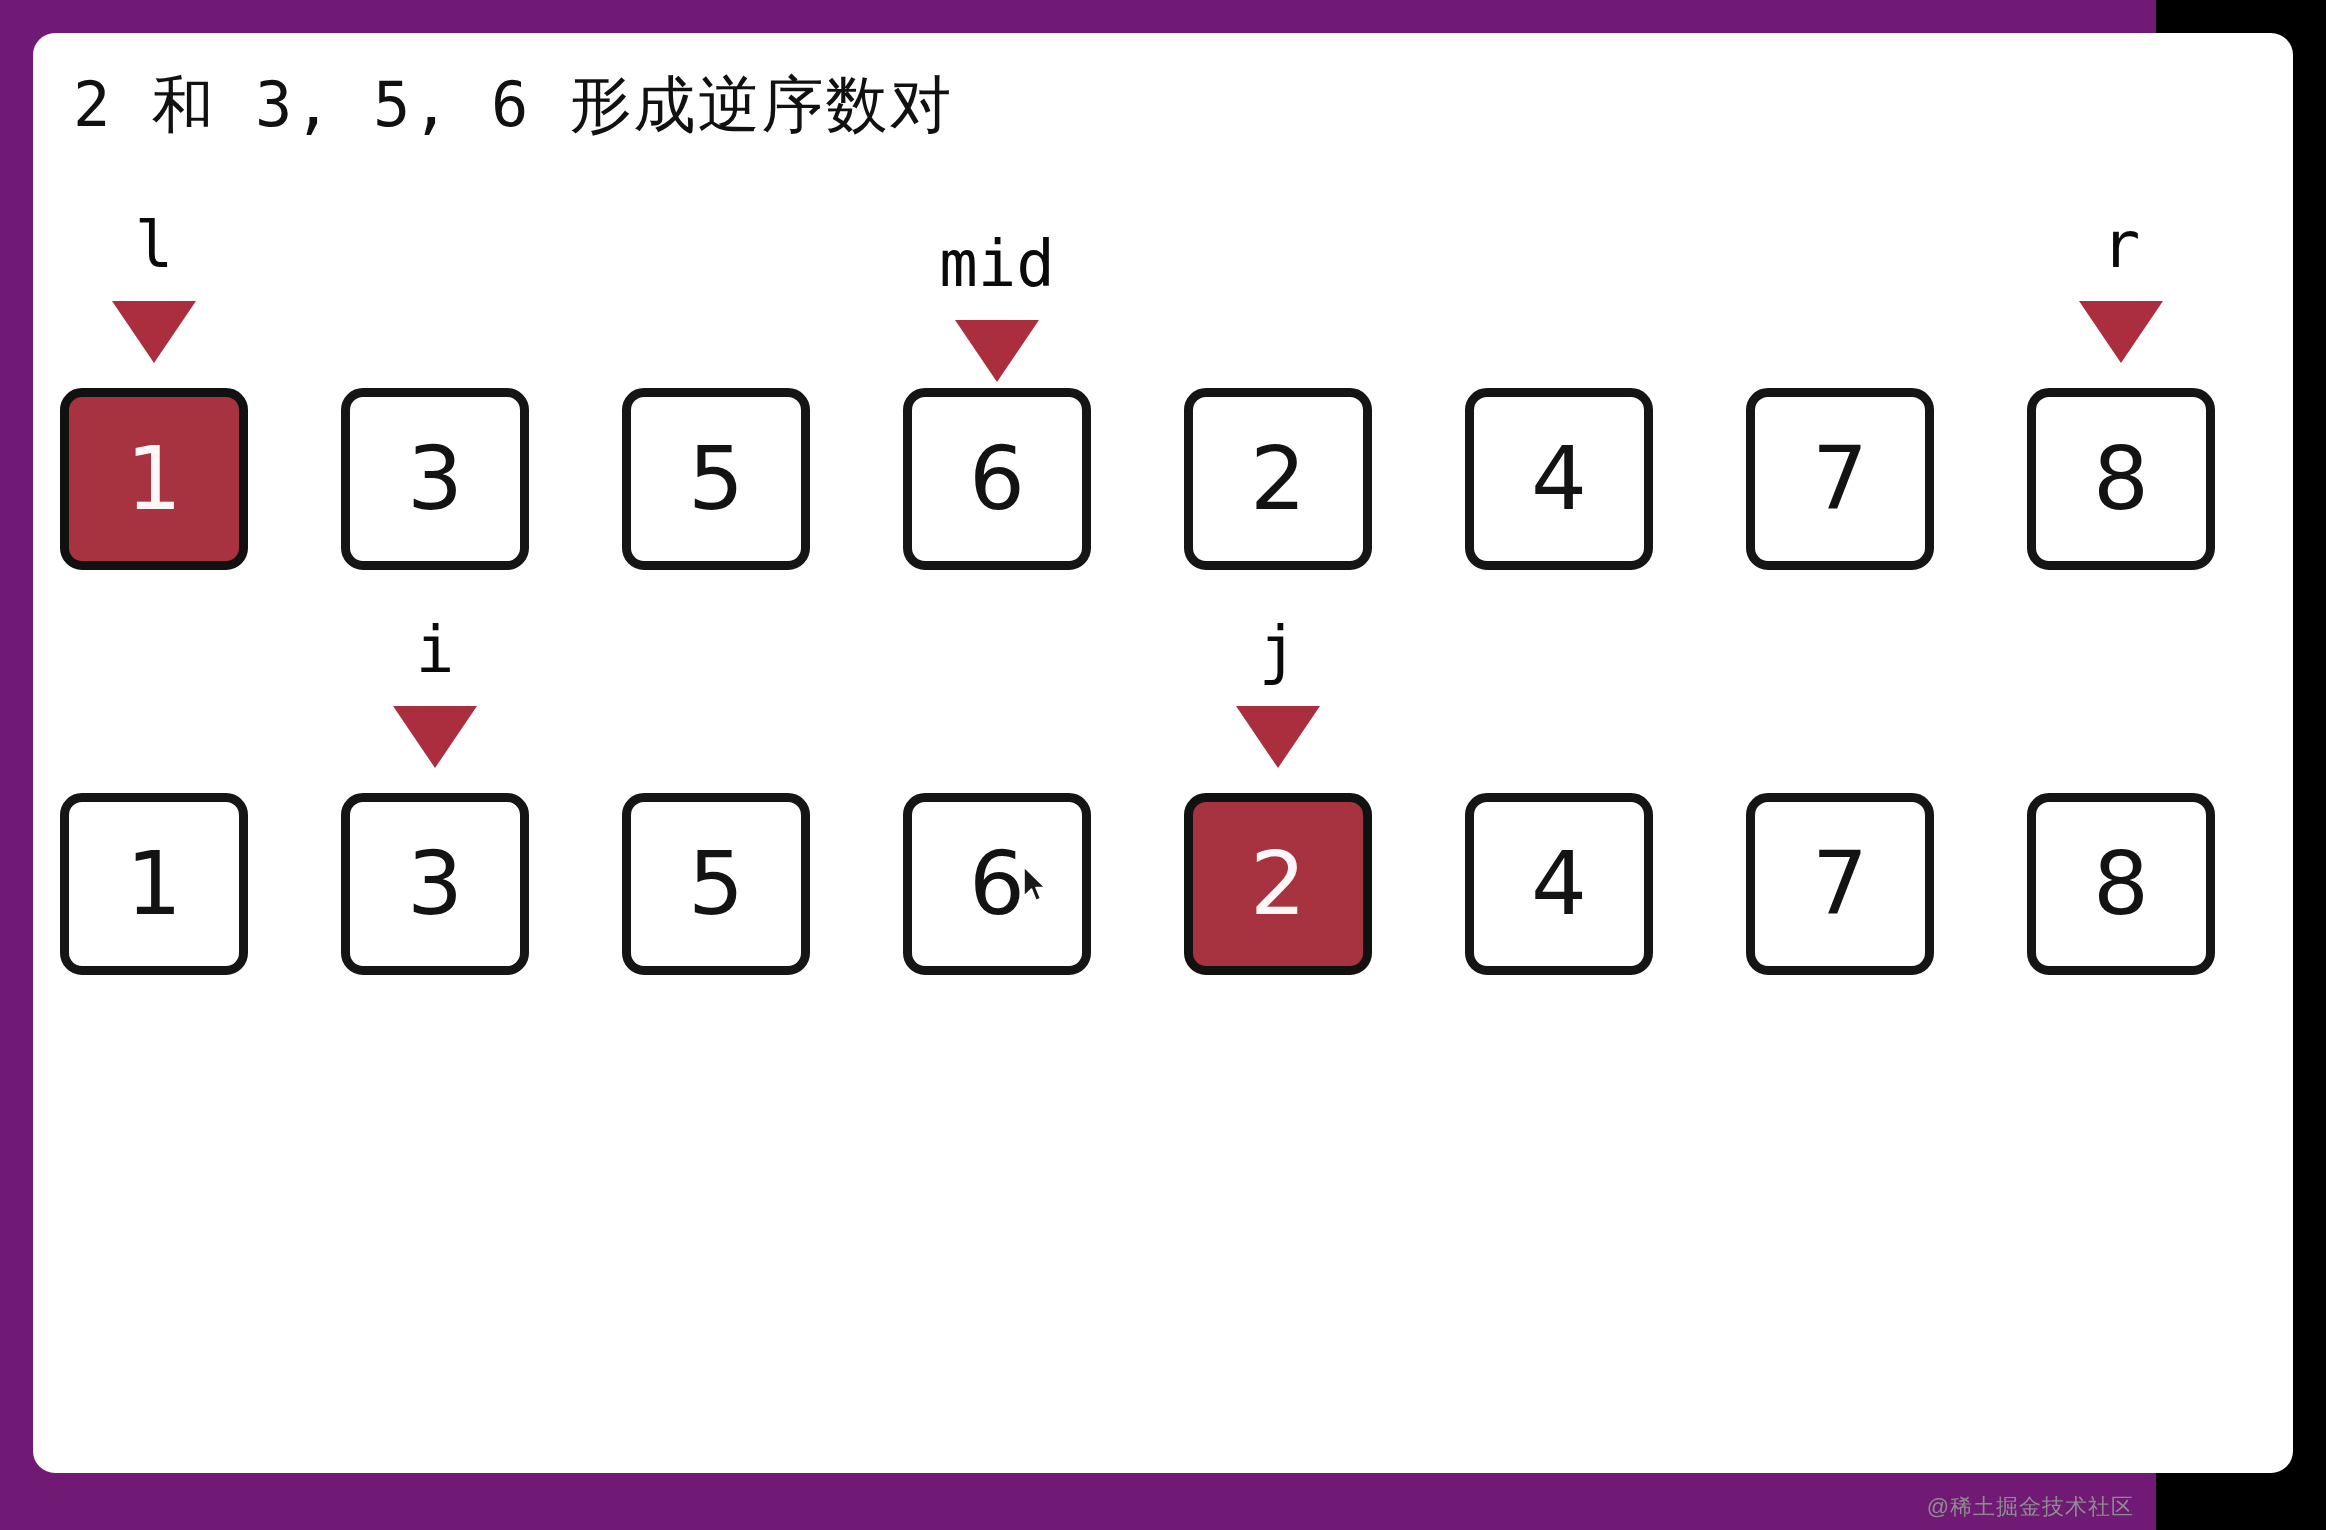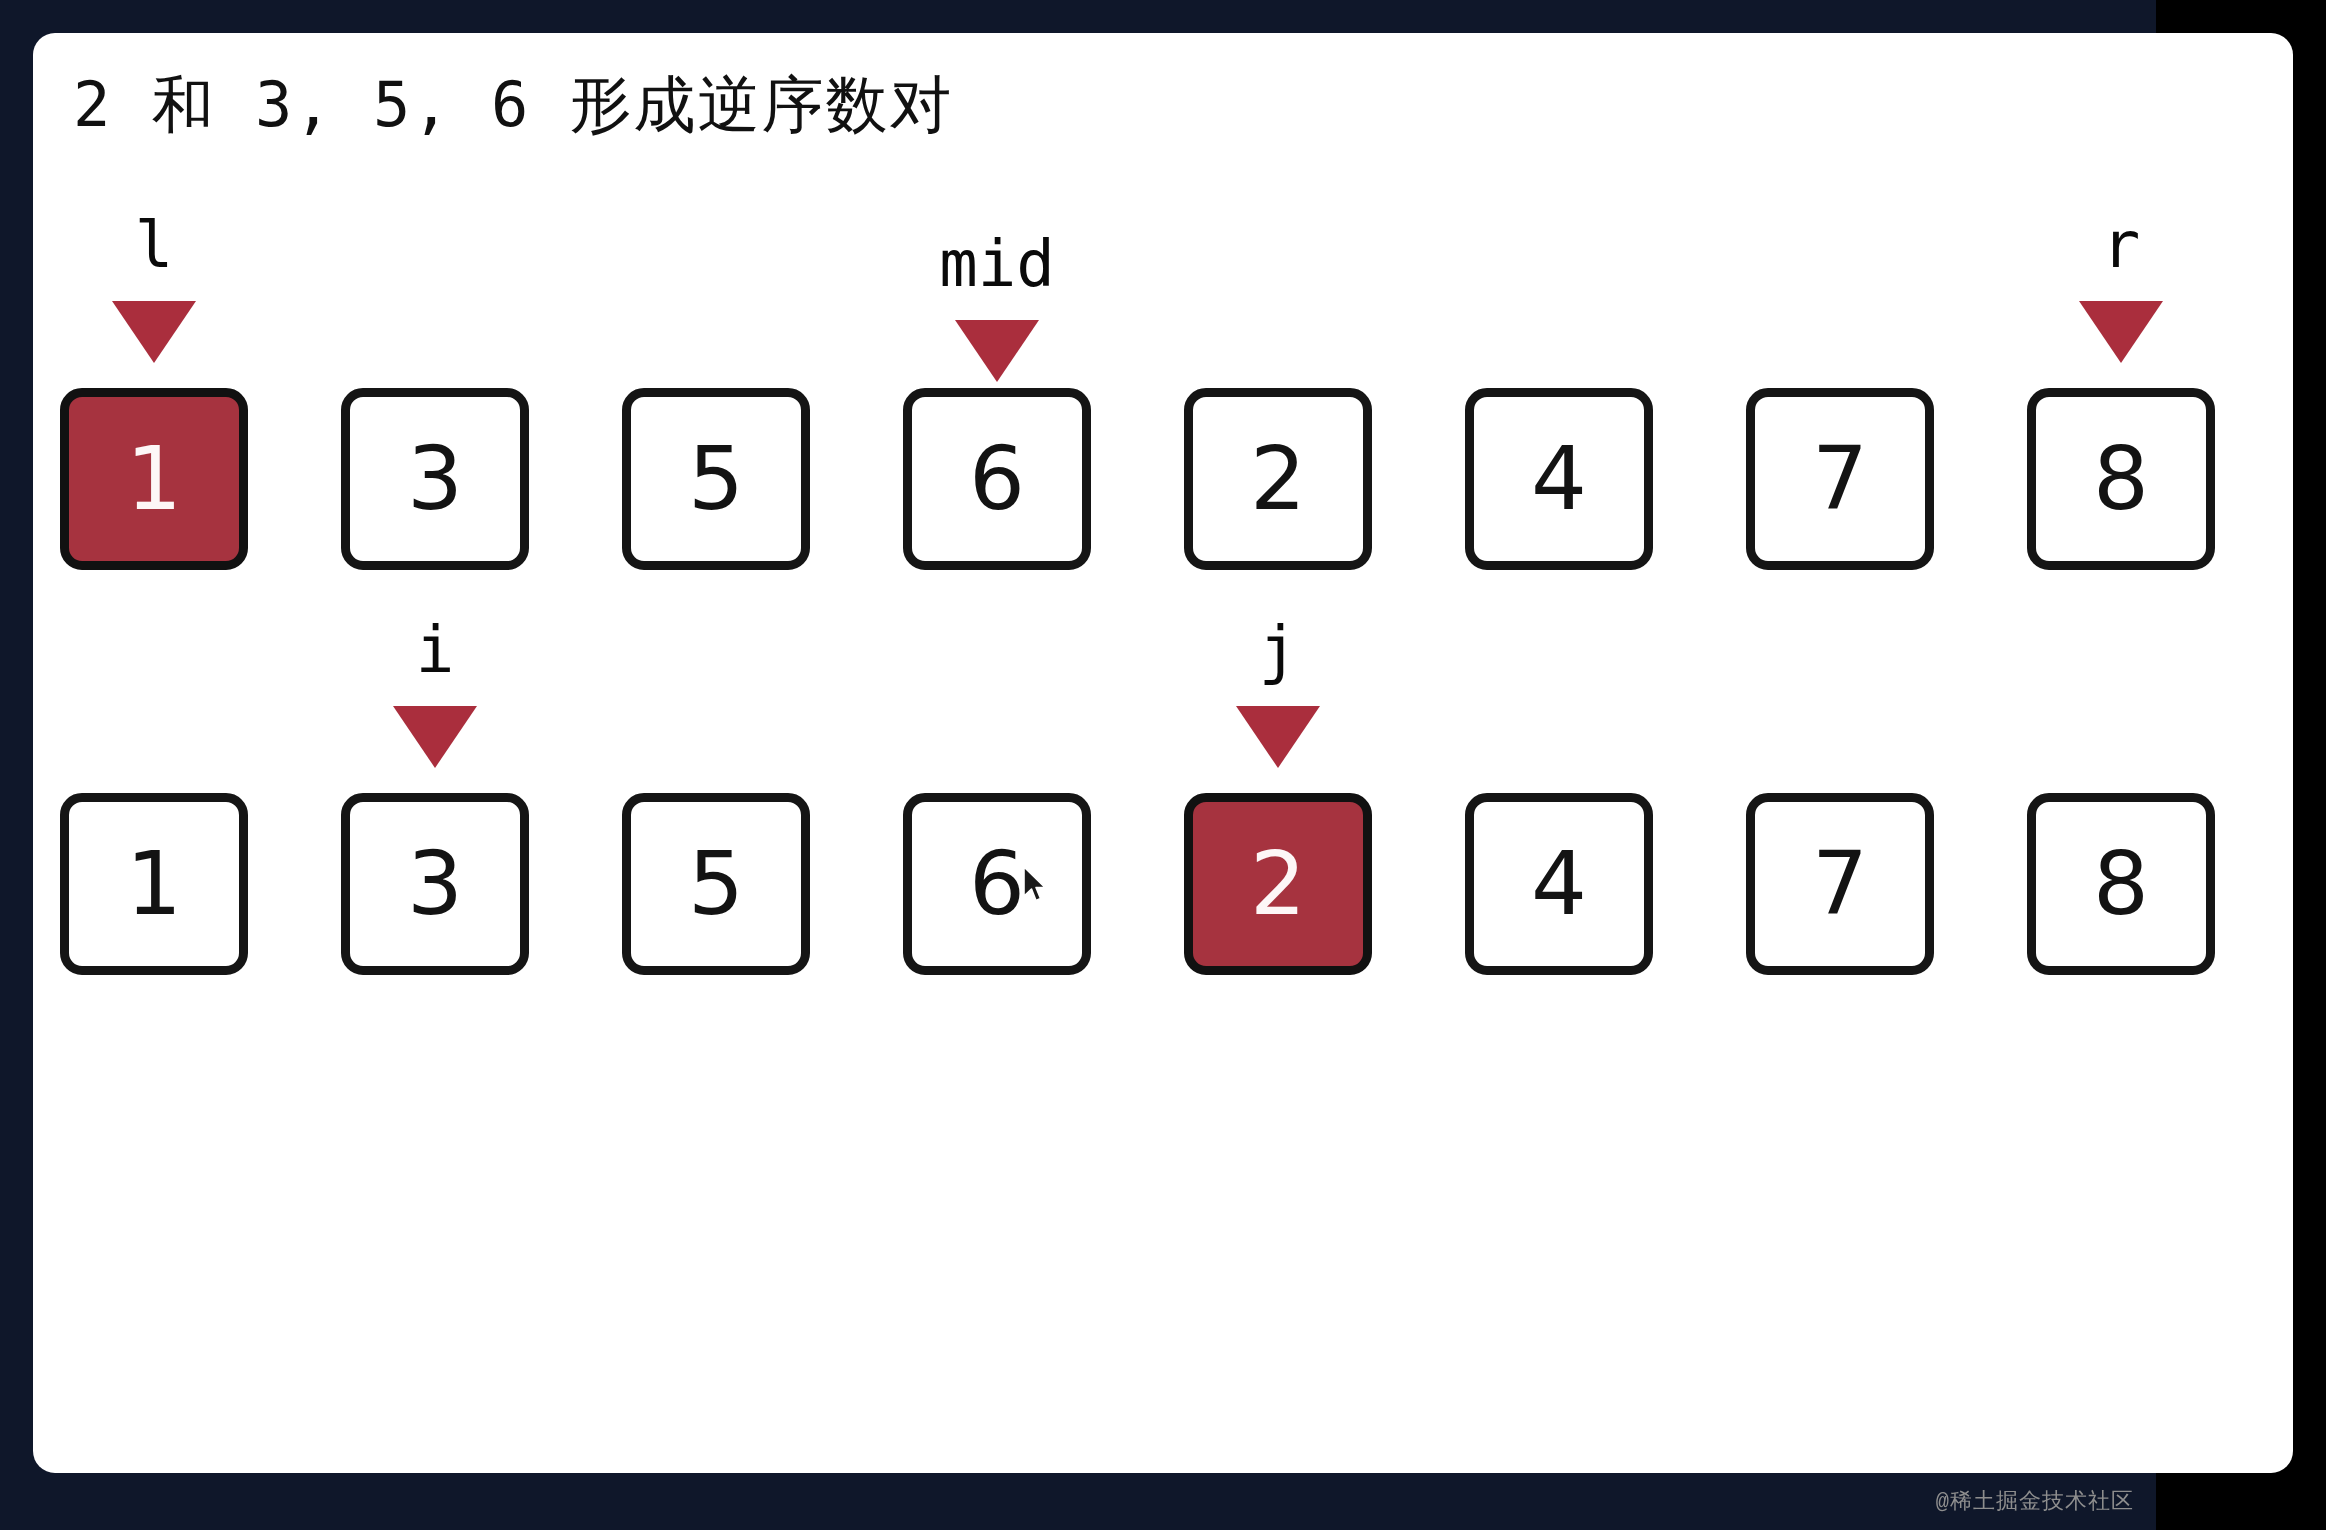--- a/index.html
+++ b/index.html
@@ -12,21 +12,21 @@
     height: 1530px;
     font-family: "DejaVu Sans", sans-serif;
     overflow: hidden;
   }
 
   
   #frame {
     position: relative;
     width: 2156px;
     height: 1530px;
-    background: #0f172a;
+    background: #701a75;
     box-sizing: border-box;
   }
 
   
   #canvas {
     position: absolute;
     left: 33px;
     top: 33px;
     width: 2260px;
     height: 1440px;
@@ -123,22 +123,22 @@
     width: 26px;
     height: 40px;
     pointer-events: none;
     z-index: 40;
   }
 
   
   #watermark {
     position: absolute;
     right: 22px;
-    bottom: 14px;
-    font-family: Liberation Mono, monospace;
+    bottom: 8px;
+    font-family: Liberation Sans, sans-serif;
     font-size: 22px;
     color: #8e8e8e;
     letter-spacing: 1px;
     white-space: nowrap;
     margin-top: 29px;
   }
 </style>
 </head>
 <body>
 

